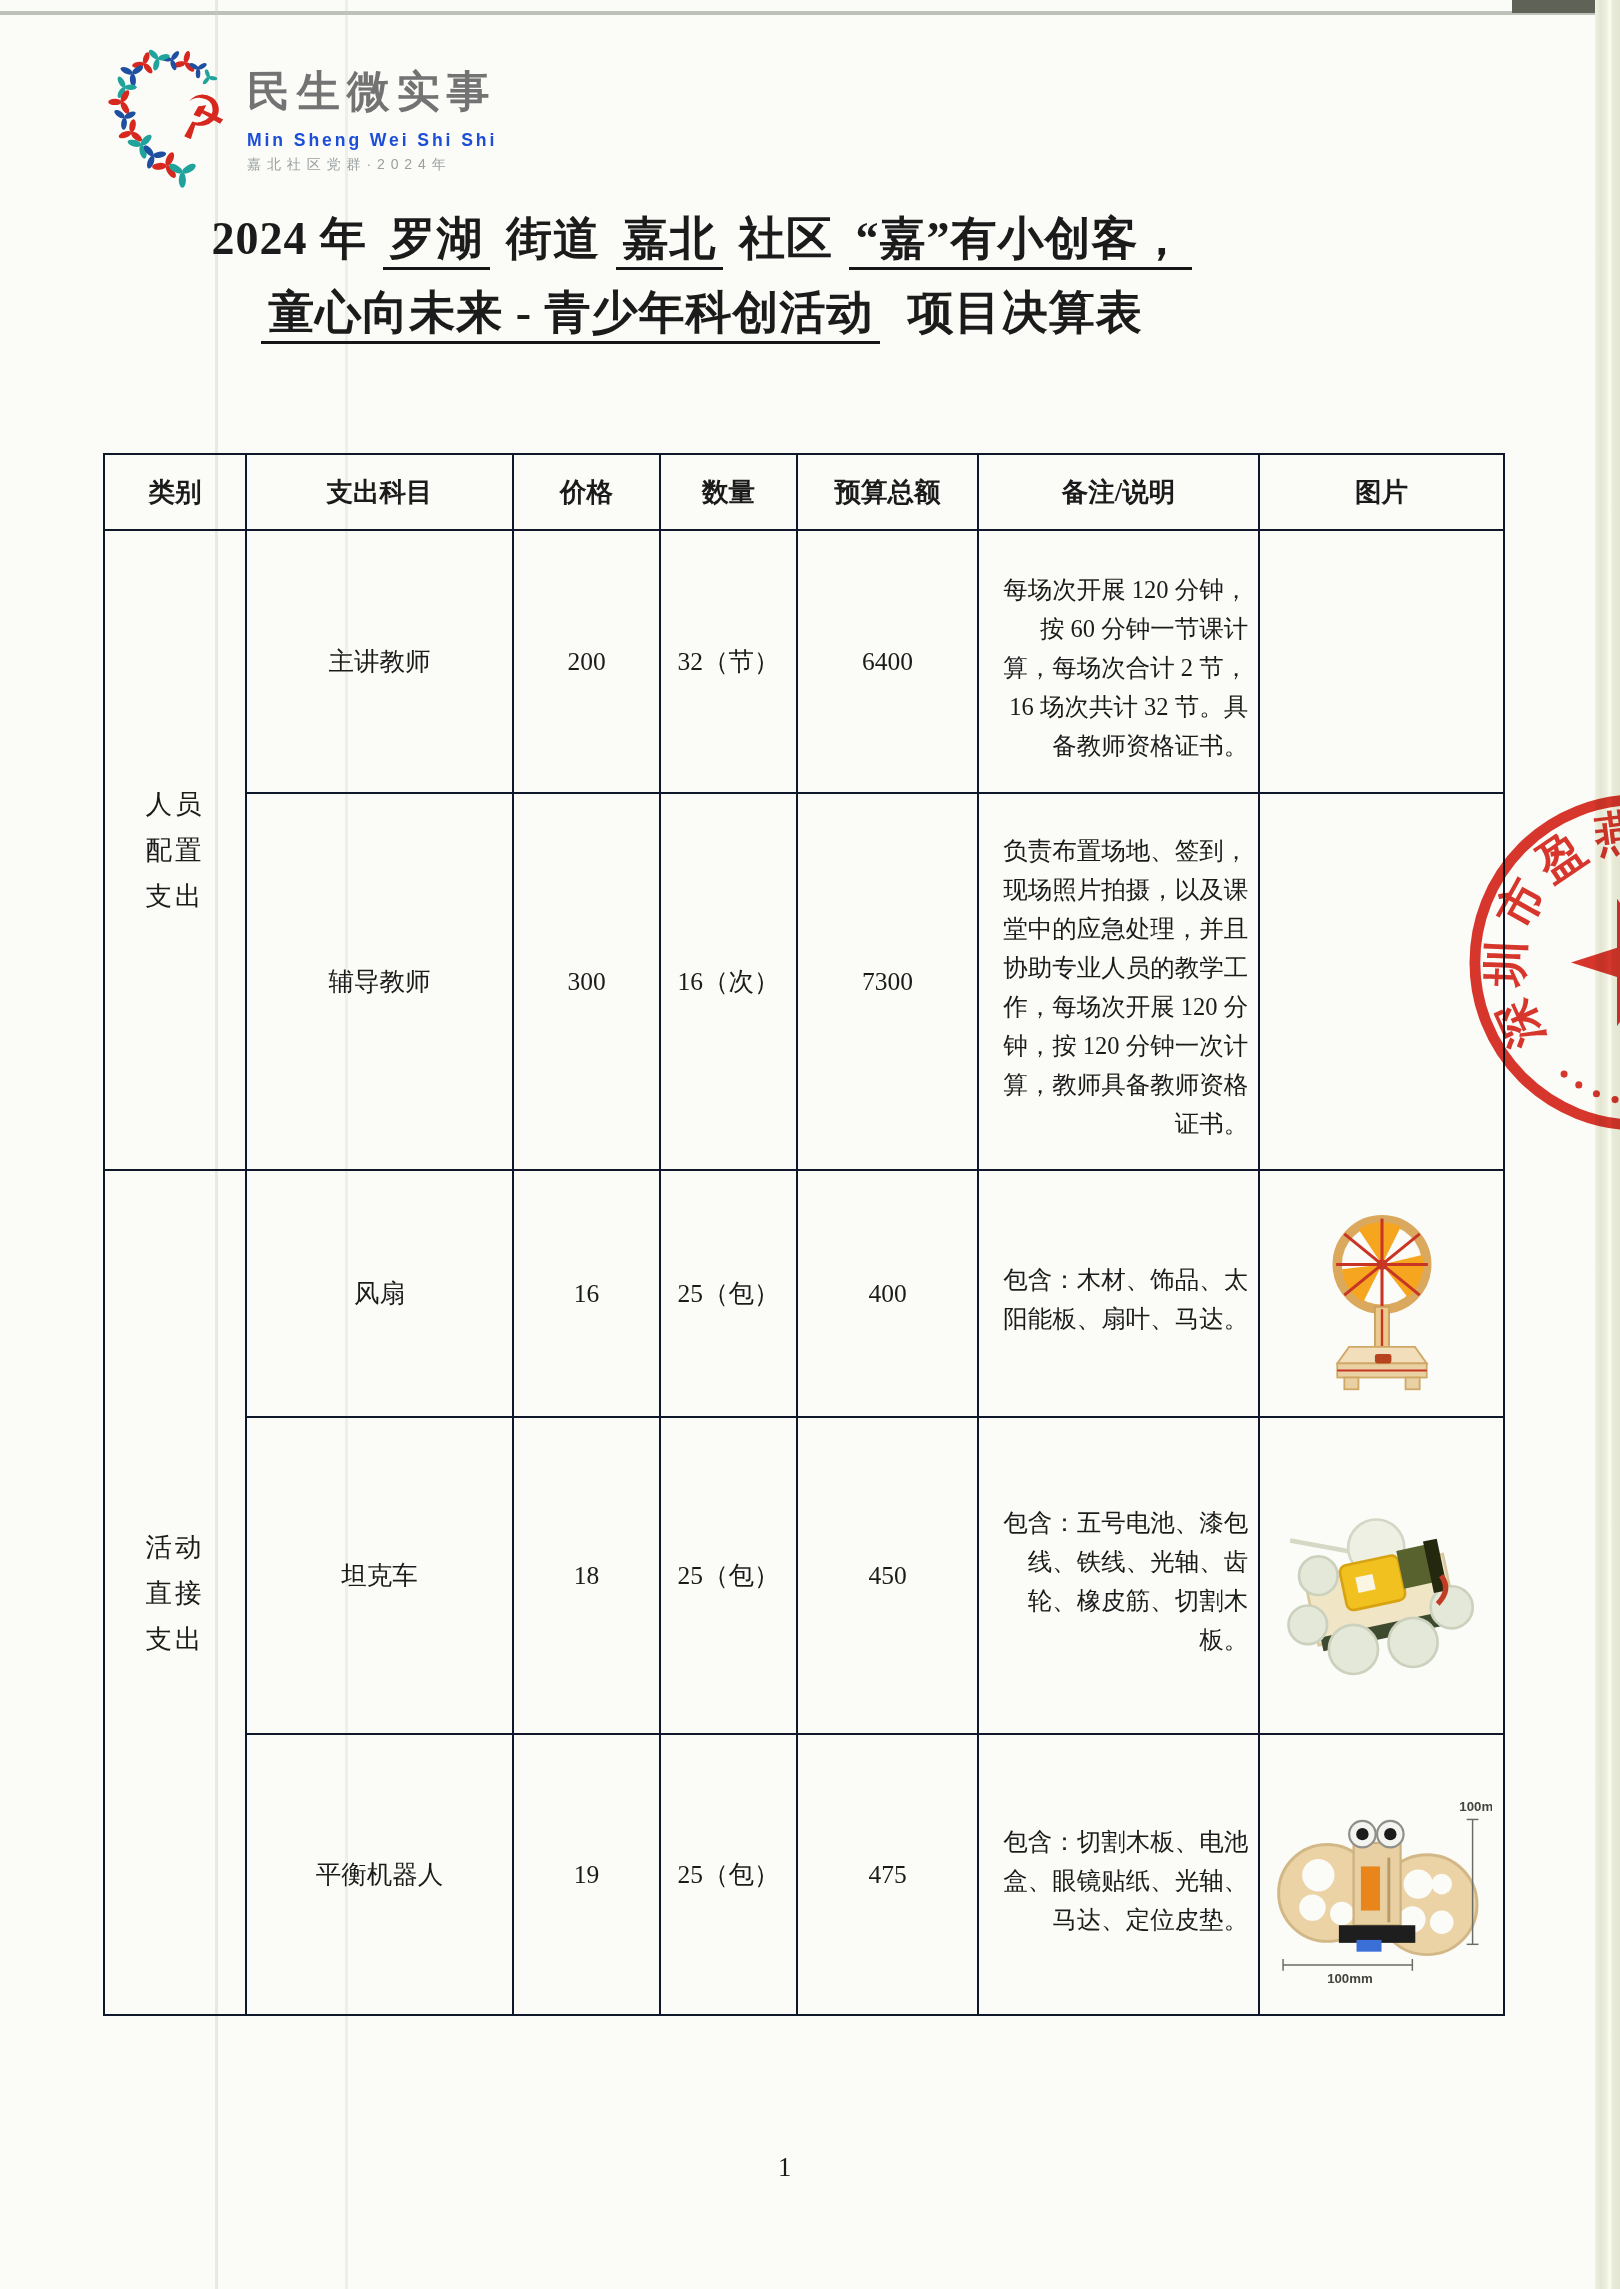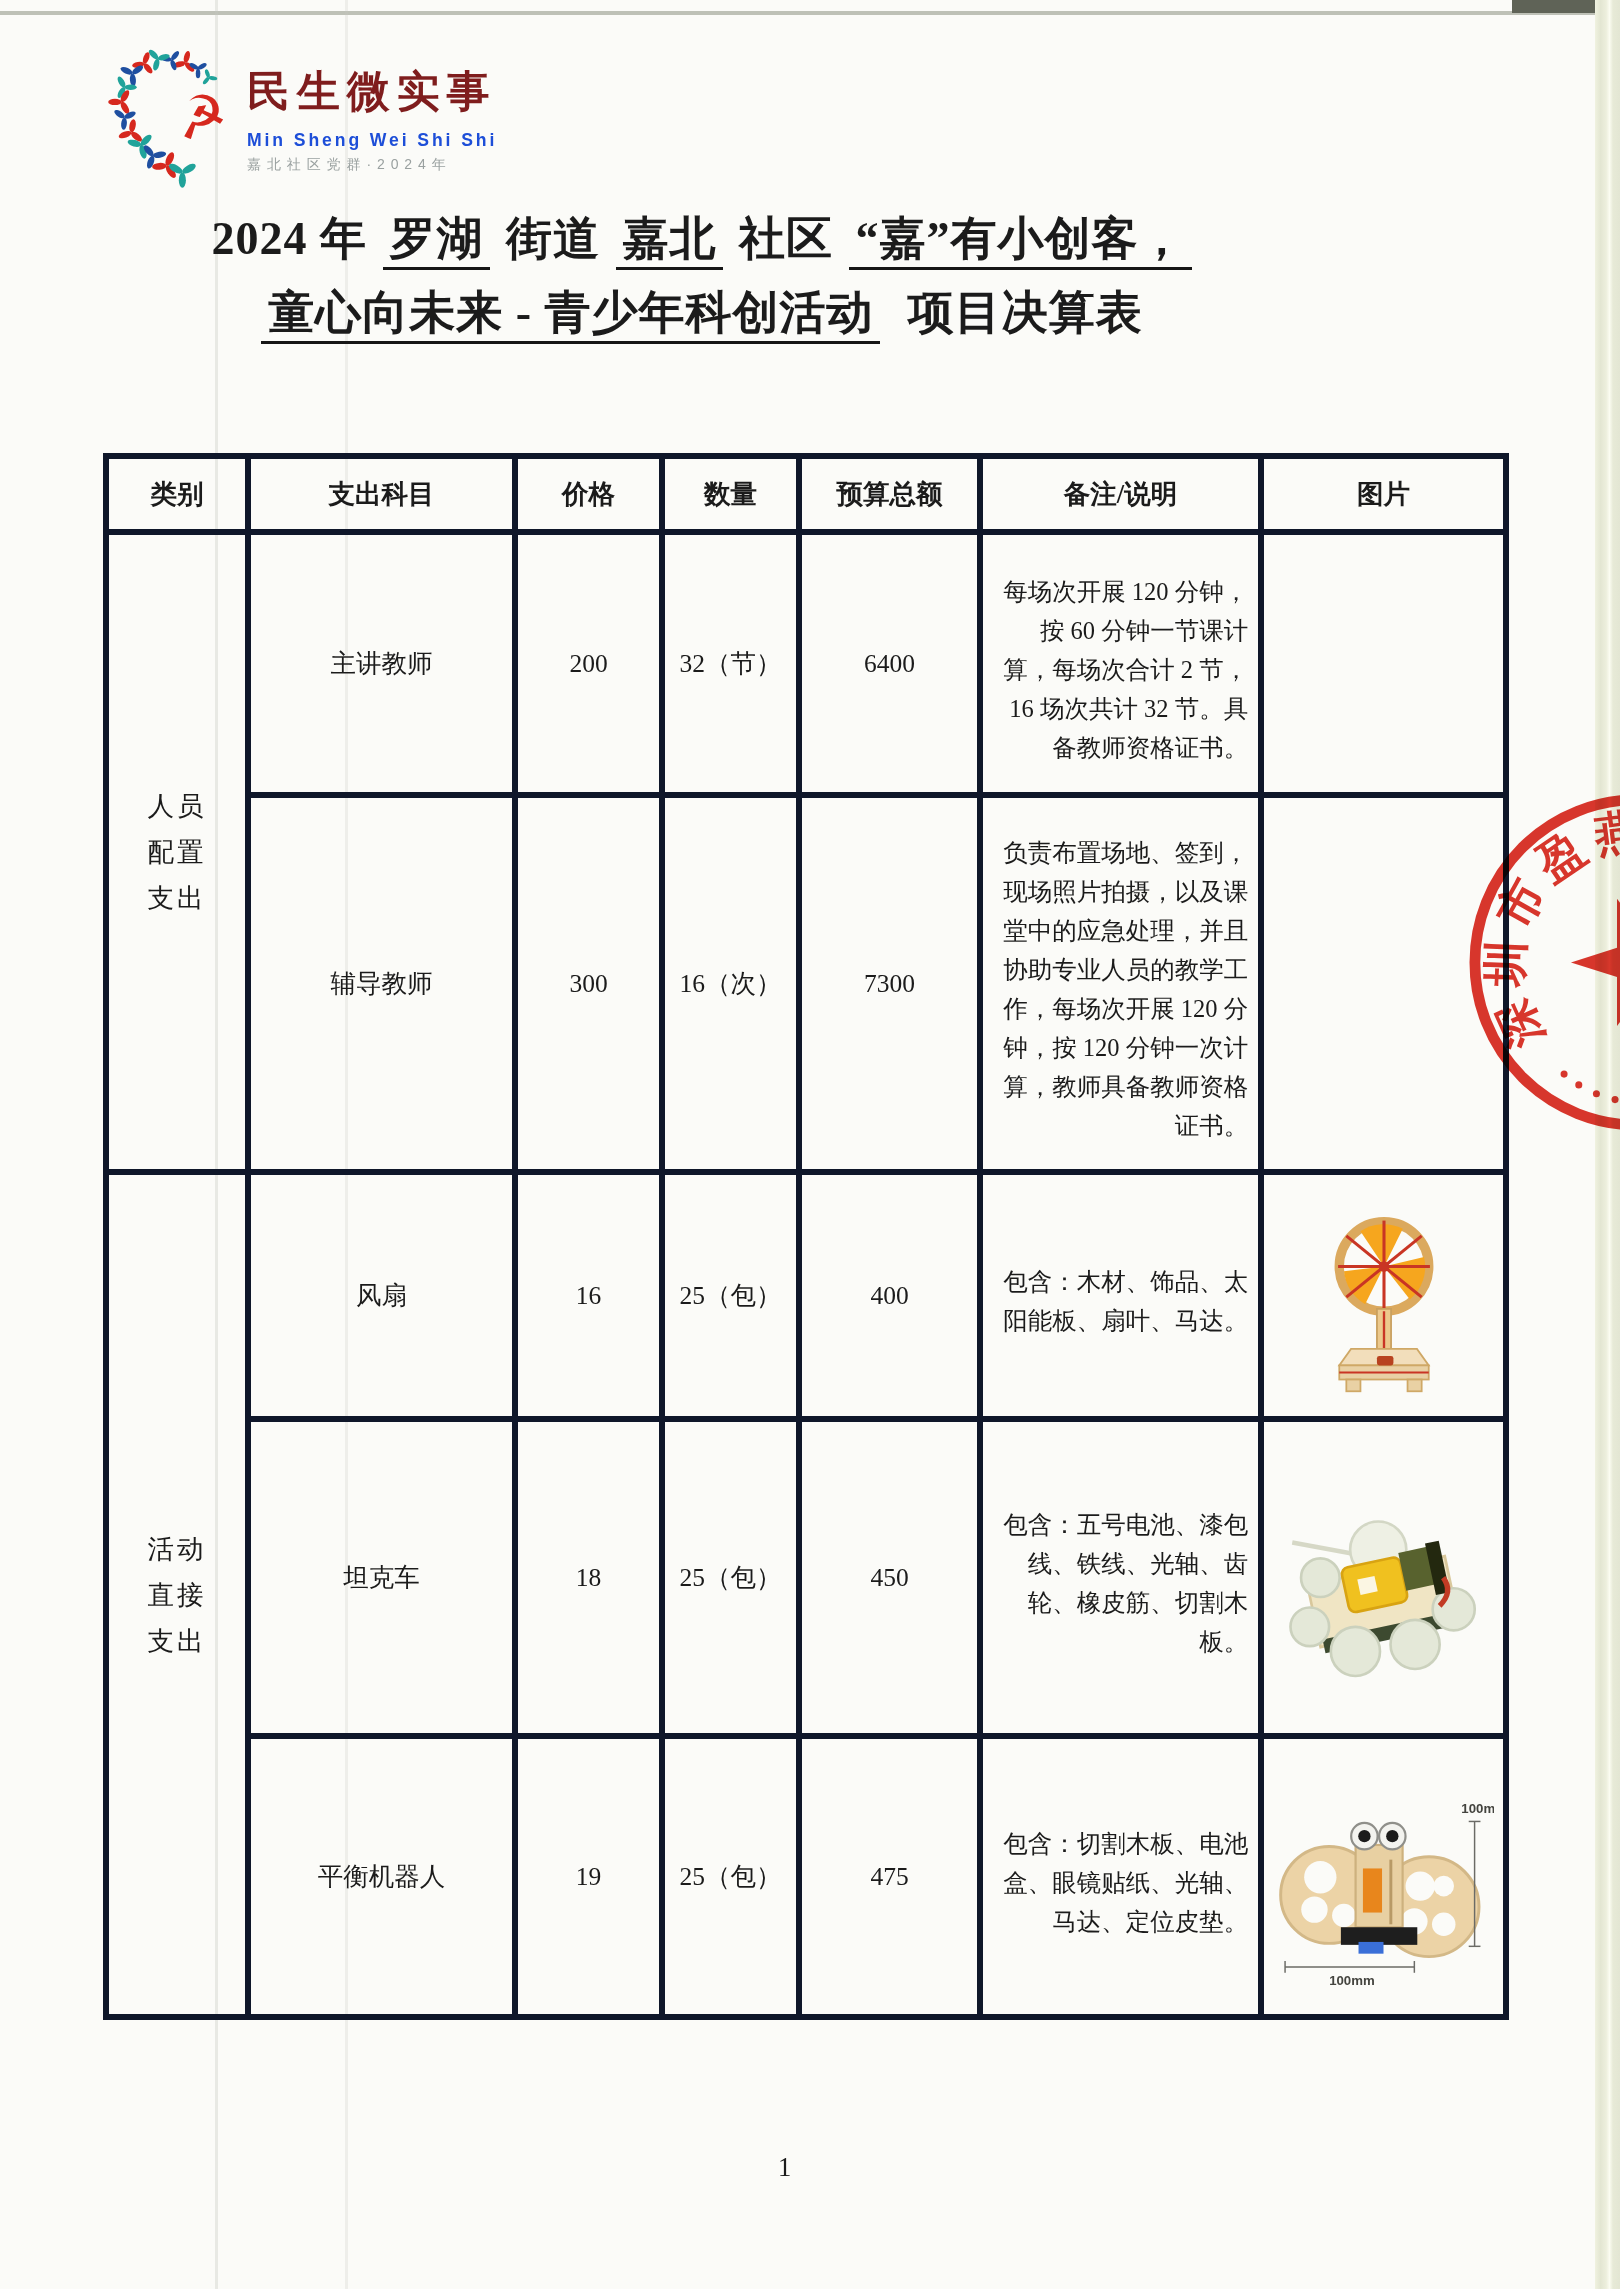--- a/index.html
+++ b/index.html
@@ -11,33 +11,33 @@
   }
   
   .scan-top-line{position:absolute;left:0;top:10.8px;width:1620px;height:3.9px;background:#a9aea1;opacity:.75;}
   .scan-top-corner{position:absolute;left:1512px;top:0;width:108px;height:12.7px;background:#5f6357;}
   .scan-right-strip{position:absolute;top:0;right:0;width:25.5px;height:2290px;
     background:linear-gradient(90deg,#f0f2e0 0%,#e3e6d2 22%,#edefdd 45%,#fbfcf1 58%,#e7ead7 72%,#e3e6d3 100%);}
   .fold-line{position:absolute;top:0;width:2.9px;height:2290px;background:#c6c8c0;opacity:.35;}
   
   .logo-mark{position:absolute;left:101px;top:47px;}
   .logo-text{position:absolute;left:247px;top:63px;}
-  .logo-title{font-size:43px;font-weight:700;color:#7f1d1d;letter-spacing:6.9px;font-family:Liberation Serif, serif;}
+  .logo-title{font-size:43px;font-weight:700;color:#737373;letter-spacing:6.9px;font-family:Liberation Serif, serif;}
   .logo-sub{margin-top:9px;font-size:17.6px;font-weight:700;color:#1d4ed8;letter-spacing:2.9px;font-family:"Liberation Sans","DejaVu Sans",sans-serif;}
   .logo-tag{margin-top:4.9px;font-size:14px;color:#9aa1a0;letter-spacing:5.9px;font-family:"Liberation Sans","DejaVu Sans",sans-serif;}
   
   .doc-title{position:absolute;left:0;top:202px;width:1404px;text-align:center;
     font-size:46px;font-weight:700;line-height:74px;letter-spacing:1px;}
   .doc-title .seg{margin:0 7.8px;white-space:nowrap;}
   .doc-title .u{border-bottom:3.9px solid #161616;padding:0 6.9px 2.9px 6.9px;}
   .doc-title .gap-left{margin-left:19.6px;}
   
   table.budget{position:absolute;left:103px;top:453px;width:1401px;
     border-collapse:collapse;table-layout:fixed;border:2.9px solid #1c1c1c;}
-  table.budget th,table.budget td{border:6px solid #0f172a;font-weight:normal;
+  table.budget th,table.budget td{border:2px solid #0f172a;font-weight:normal;
     font-size:25.5px;text-align:center;vertical-align:middle;padding:0;overflow:hidden;}
   table.budget th{font-size:26.5px;font-weight:600;}
   td.note-cell{text-align:left;vertical-align:top;}
   .note-inner{padding:11.8px 9.8px 0 15.7px;font-size:24.5px;line-height:39px;text-align:right;}
   .vtext{width:59px;margin:0 auto;font-size:26.5px;line-height:46px;letter-spacing:2.9px;text-align:center;}
   td.pic-cell{vertical-align:top;}
   .pic-wrap{display:flex;justify-content:center;}
   
   .stamp{position:absolute;left:1465px;top:737px;opacity:.92;mix-blend-mode:multiply;}
   

